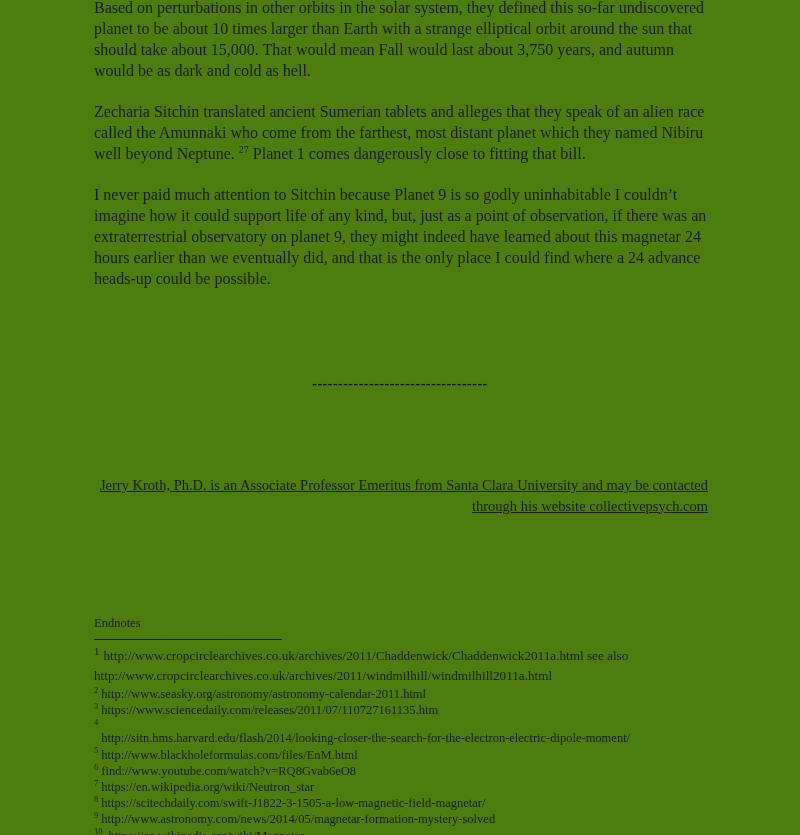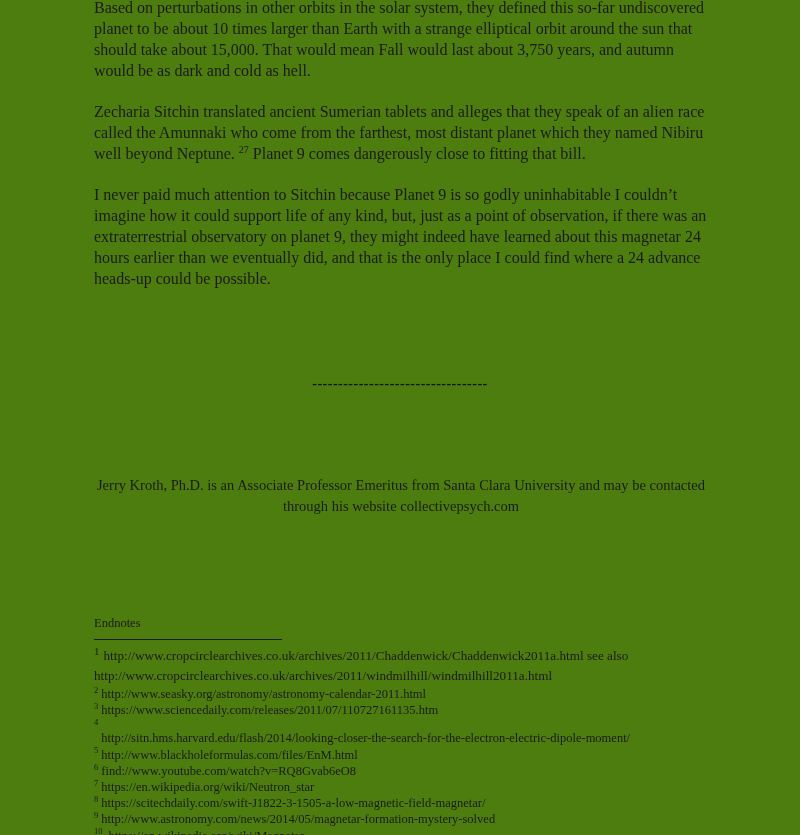--- a/index.html
+++ b/index.html
@@ -41,23 +41,24 @@
     font-size: 14px;
     font-weight: bold;
     letter-spacing: 0.5px;
     color: #111111;
   }
   .author {
     position: absolute;
     top: 475px;
     left: 94px;
     width: 614px;
-    text-align: center;
+    text-align: right;
     font-size: 14.5px;
     line-height: 20.5px;
+    text-decoration: underline;
   }
   .endnotes {
     position: absolute;
     top: 616px;
     left: 94px;
     width: 614px;
   }
   .endnotes-heading {
     font-size: 12.5px;
     line-height: 15px;
@@ -97,21 +98,21 @@
     margin-right: 6px;
   }
 </style>
 </head>
 <body>
 
 <div class="page">
 
   <div class="article">
     <p>Based on perturbations in other orbits in the solar system, they defined this so-far undiscovered planet to be about 10 times larger than Earth with a strange elliptical orbit around the sun that should take about 15,000. That would mean Fall would last about 3,750 years, and autumn would be as dark and cold as hell.</p>
-    <p><span>Zecharia Sitchin translated ancient Sumerian tablets and alleges that they speak of an alien race called the Amunnaki who come from the farthest, most distant planet which they named Nibiru well beyond Neptune. </span><sup>27</sup><span> Planet 9 comes dangerously close to fitting that bill.</span></p>
+    <p><span>Zecharia Sitchin translated ancient Sumerian tablets and alleges that they speak of an alien race called the Amunnaki who come from the farthest, most distant planet which they named Nibiru well beyond Neptune. </span><sup>27</sup><span> Planet 1 comes dangerously close to fitting that bill.</span></p>
     <p>I never paid much attention to Sitchin because Planet 9 is so godly uninhabitable I couldn’t imagine how it could support life of any kind, but, just as a point of observation, if there was an extraterrestrial observatory on planet 9, they might indeed have learned about this magnetar 24 hours earlier than we eventually did, and that is the only place I could find where a 24 advance heads-up could be possible.</p>
   </div>
 
   <div class="divider">----------------------------------</div>
 
   <div class="author">Jerry Kroth, Ph.D. is an Associate Professor Emeritus from Santa Clara University and may be contacted through his website collectivepsych.com</div>
 
   <div class="endnotes">
     <h4 class="endnotes-heading">Endnotes</h4>
     <hr class="endnotes-rule">

